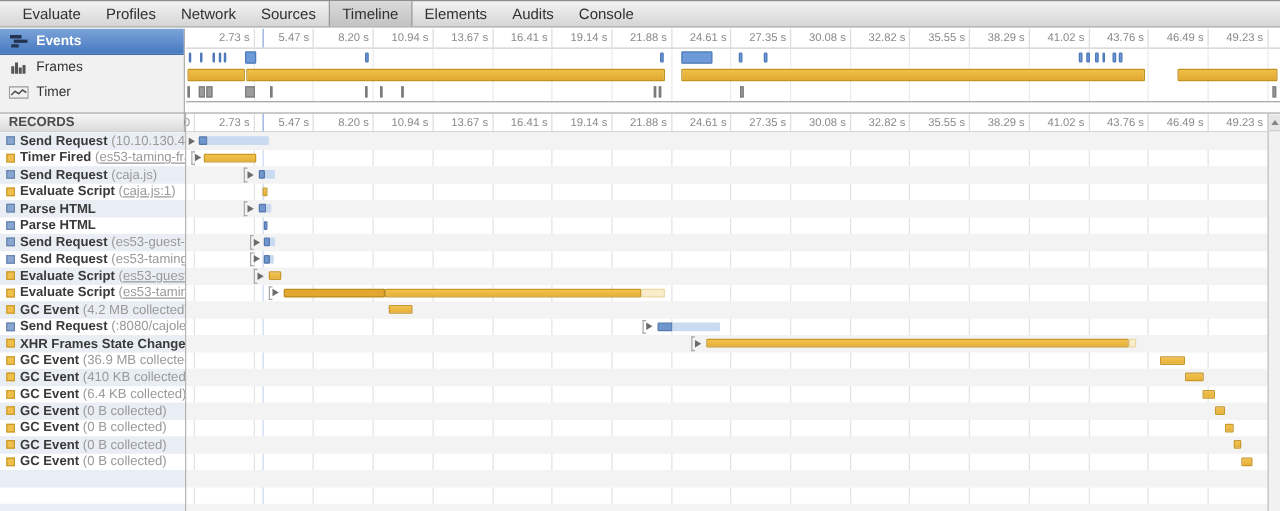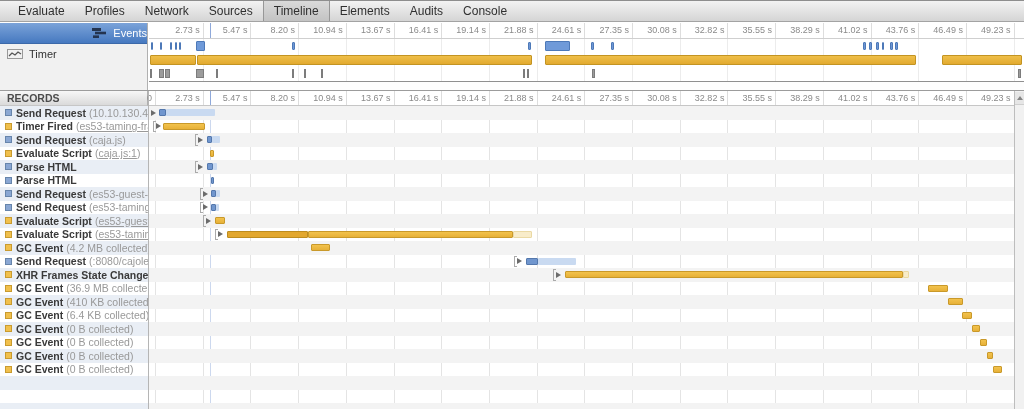--- a/index.html
+++ b/index.html
@@ -27,21 +27,21 @@
     position:absolute; top:23px; left:0; width:148px; height:68px;
     background:#f1f1f1; border-right:1px solid #b0b0b0; box-sizing:border-box;
   }
   .ov-item {
     height:20px; display:flex; align-items:center; padding-left:7px;
     font-size:11px; color:#333;
   }
   .ov-item .ico { width:16px; height:12px; margin-right:6px; flex:0 0 16px; }
   .ov-item.selected {
     background:linear-gradient(#7ba3d9,#4679c0);
-    color:#fff; font-weight:normal; border-bottom:1px solid #3c69a9;justify-content:flex-end;
+    color:#fff; font-weight:bold; border-bottom:1px solid #3c69a9;
   }
   .ov-graph { position:absolute; top:23px; left:149px; right:0; height:68px; background:#fff; }
   .ov-ruler {
     position:absolute; top:0; left:0; right:0; height:16px;
     border-bottom:1px solid #cfcfcf; box-sizing:border-box; background:#fff;
   }
   .ruler-label {
     position:absolute; top:2px; width:58px; text-align:right;
     font-size:9px; color:#8a8a8a;
   }
@@ -136,20 +136,29 @@
 
 <div class="ov-sidebar">
     <div class="ov-item selected">
       <div class="ico"><svg width="16" height="12" viewBox="0 0 16 12">
           <rect x="1" y="1" width="9" height="2.6" fill="#243а55"></rect>
           <rect x="1" y="1" width="9" height="2.6" fill="#24344f"></rect>
           <rect x="4" y="4.7" width="11" height="2.6" fill="#24344f"></rect>
           <rect x="2" y="8.4" width="6" height="2.6" fill="#24344f"></rect>
         </svg></div>
       <div>Events</div>
+    </div>
+    <div class="ov-item">
+      <div class="ico"><svg width="16" height="12" viewBox="0 0 16 12">
+          <rect x="2" y="5" width="2.4" height="6" fill="#555"></rect>
+          <rect x="5" y="2" width="2.4" height="9" fill="#555"></rect>
+          <rect x="8" y="6" width="2.4" height="5" fill="#555"></rect>
+          <rect x="11" y="4" width="2.4" height="7" fill="#555"></rect>
+        </svg></div>
+      <div>Frames</div>
     </div>
     <div class="ov-item">
       <div class="ico"><svg width="16" height="12" viewBox="0 0 16 12">
           <rect x="0.5" y="1.5" width="15" height="9" fill="none" stroke="#999"></rect>
           <polyline points="2,8 5,5 8,7 11,4 14,6" fill="none" stroke="#555" stroke-width="1.3"></polyline>
         </svg></div>
       <div>Timer</div>
     </div>
   </div>
 

